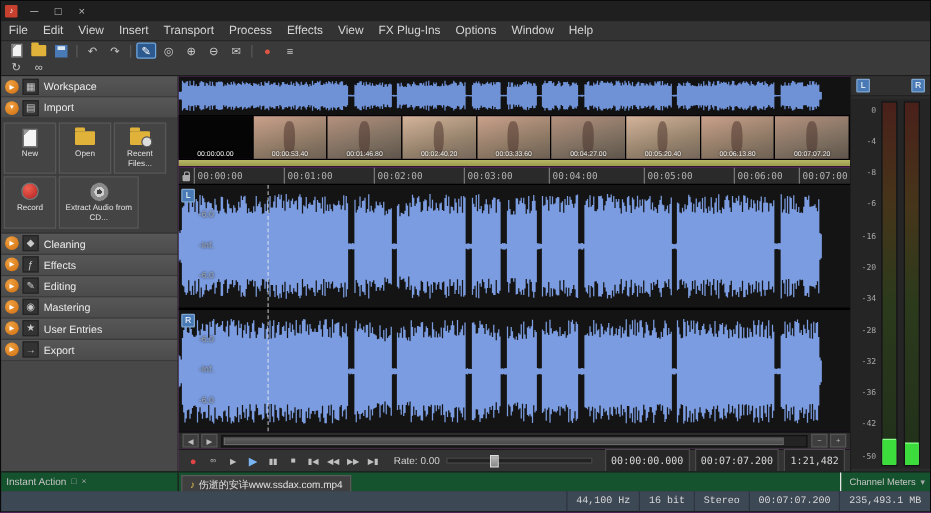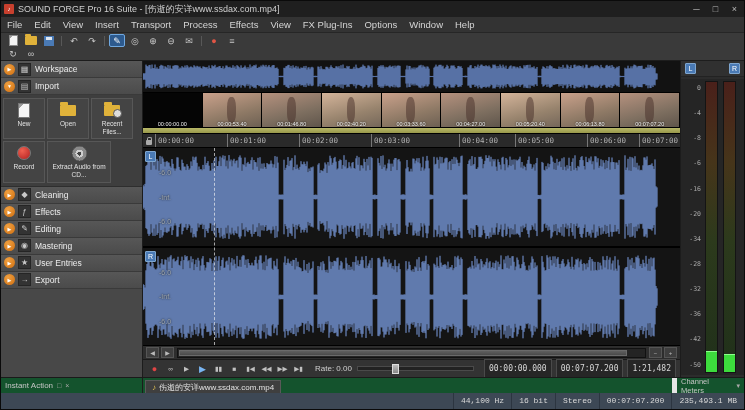--- a/index.html
+++ b/index.html
@@ -111,35 +111,34 @@
 .lit{position:absolute;left:0;right:0;bottom:0;background:#3ddc3d;box-shadow:0 -1px 0 #8dff8d}
 .lit.h1{height:7%}.lit.h2{height:6%}
 
 
 .tabrow{flex:0 0 16px;height:16px;background:#14532d;display:flex;border-top:1px solid #1a1a1a}
 .panel-tab-left{flex:0 0 142px;display:flex;align-items:center;padding:0 4px;font-size:8px;color:#c5c5c5;border-right:1px solid #1c1c1c;height:100%}
 .mini-ic{font-size:7px;color:#aaa;margin-left:4px}
 .doc-tab{display:flex;align-items:center;gap:3px;background:#3f3f3f;border:1px solid #595959;border-bottom:none;height:14px;margin:2px 0 0 2px;padding:0 6px;font-size:8px;color:#e2e2e2;white-space:nowrap}
 .doc-ic{color:#e0c050;font-size:8px}
 .tab-spacer{flex:1}
-.panel-tab-right{flex:0 0 72px;display:flex;align-items:center;justify-content:flex-end;padding:0 4px;font-size:7.5px;color:#c5c5c5;border-left:5px solid #e5e5e5;height:100%}
+.panel-tab-right{flex:0 0 72px;display:flex;align-items:center;justify-content:flex-end;padding:0 4px;font-size:7.5px;color:#c5c5c5;border-left:1px solid #e5e5e5;height:100%}
 
 
 .statusbar{flex:0 0 16px;height:16px;background:#3d4855;display:flex;align-items:center;font-size:8px;color:#d8d8d8}
 .sb-spacer{flex:1}
 .sb-seg{padding:0 7px;border-left:1px solid #2c3540;line-height:16px;white-space:nowrap;font-family:Liberation Mono, monospace}
 </style>
 </head>
 <body>
 
 <div class="window">
 
   <div class="titlebar">
     <span class="app-icon">♪</span>
-    <span class="title-text">SOUND FORGE Pro 16 Suite - [伤逝的安详www.ssdax.com.mp4]</span>
     <span class="win-btn">─</span>
     <span class="win-btn">□</span>
     <span class="win-btn">×</span>
   </div>
 
   <div class="menubar">
     <span class="menu-item">File</span>
     <span class="menu-item">Edit</span>
     <span class="menu-item">View</span>
     <span class="menu-item">Insert</span>
@@ -304,21 +303,21 @@
       </div>
 
       <div class="loopbar"></div>
 
       <div class="ruler">
         <span class="lock"></span>
         <span class="tick" style="left:12px">00:00:00</span>
         <span class="tick" style="left:84px">00:01:00</span>
         <span class="tick" style="left:156px">00:02:00</span>
         <span class="tick" style="left:228px">00:03:00</span>
-        <span class="tick" style="left:316px">00:04:00</span>
+        <span class="tick" style="left:296px">00:04:00</span>
         <span class="tick" style="left:372px">00:05:00</span>
         <span class="tick" style="left:444px">00:06:00</span>
         <span class="tick" style="left:496px">00:07:00</span>
       </div>
 
       <div class="waves">
         <div class="cursor-line"></div>
         <div class="channel">
           <div class="wavebox" id="wave-l"><svg width="537" height="98" xmlns="http://www.w3.org/2000/svg">
                 <path d="M0 36.9V61.1M1 38.3V59.7M2 35.9V62.1M3 17.9V80.1M4 16.8V81.2M5 12.2V85.8M6 10.1V87.9M7 11.8V86.2M8 21.8V76.2M9 13.3V84.7M10 10.1V87.9M11 17.5V80.5M12 10.1V87.9M13 21.5V76.5M14 11.1V86.9M15 12.9V85.1M16 22.8V75.2M17 7.9V90.1M18 16.0V82.0M19 8.6V89.4M20 10.5V87.5M21 13.8V84.2M22 18.5V79.5M23 13.8V84.2M24 13.1V84.9M25 14.4V83.6M26 14.6V83.4M27 18.3V79.7M28 19.8V78.2M29 11.0V87.0M30 15.8V82.2M31 20.4V77.6M32 22.7V75.3M33 20.5V77.5M34 9.3V88.7M35 9.5V88.5M36 18.9V79.1M37 21.8V76.2M38 22.7V75.3M39 11.6V86.4M40 15.0V83.0M41 18.6V79.4M42 18.6V79.4M43 22.1V75.9M44 16.2V81.8M45 18.1V79.9M46 21.9V76.1M47 20.4V77.6M48 13.4V84.6M49 17.9V80.1M50 8.6V89.4M51 12.0V86.0M52 9.4V88.6M53 8.6V89.4M54 14.8V83.2M55 22.6V75.4M56 18.5V79.5M57 21.5V76.5M58 21.1V76.9M59 22.3V75.7M60 16.9V81.1M61 21.2V76.8M62 8.7V89.3M63 16.9V81.1M64 15.0V83.0M65 13.1V84.9M66 17.7V80.3M67 22.9V75.1M68 22.5V75.5M69 15.0V83.0M70 20.8V77.2M71 12.4V85.6M72 22.4V75.6M73 8.7V89.3M74 18.0V80.0M75 18.0V80.0M76 13.2V84.8M77 8.4V89.6M78 18.1V79.9M79 9.6V88.4M80 7.3V90.7M81 11.3V86.7M82 7.8V90.2M83 18.3V79.7M84 12.5V85.5M85 20.6V77.4M86 7.1V90.9M87 13.3V84.7M88 11.5V86.5M89 18.3V79.7M90 12.5V85.5M91 10.8V87.2M92 15.4V82.6M93 12.9V85.1M94 12.3V85.7M95 19.6V78.4M96 9.2V88.8M97 7.4V90.6M98 9.7V88.3M99 22.8V75.2M100 16.2V81.8M101 17.2V80.8M102 9.5V88.5M103 18.7V79.3M104 15.2V82.8M105 13.9V84.1M106 15.8V82.2M107 15.8V82.2M108 12.2V85.8M109 9.3V88.7M110 21.6V76.4M111 12.0V86.0M112 14.0V84.0M113 14.3V83.7M114 18.7V79.3M115 9.8V88.2M116 22.8V75.2M117 9.2V88.8M118 20.5V77.5M119 15.6V82.4M120 20.7V77.3M121 15.3V82.7M122 19.1V78.9M123 20.9V77.1M124 15.0V83.0M125 15.9V82.1M126 16.6V81.4M127 15.8V82.2M128 12.5V85.5M129 15.7V82.3M130 19.5V78.5M131 16.3V81.7M132 8.1V89.9M133 20.1V77.9M134 8.7V89.3M135 14.6V83.4M136 46.7V51.3M137 46.5V51.5M138 46.9V51.1M139 46.4V51.6M140 46.7V51.3M141 11.7V86.3M142 22.0V76.0M143 19.8V78.2M144 16.9V81.1M145 9.1V88.9M146 18.1V79.9M147 12.8V85.2M148 12.3V85.7M149 10.1V87.9M150 22.2V75.8M151 19.1V78.9M152 7.3V90.7M153 21.1V76.9M154 16.6V81.4M155 20.3V77.7M156 21.9V76.1M157 18.8V79.2M158 13.2V84.8M159 16.2V81.8M160 16.4V81.6M161 13.7V84.3M162 15.9V82.1M163 18.1V79.9M164 13.4V84.6M165 24.1V73.9M166 20.5V77.5M167 23.0V75.0M168 19.3V78.7M169 19.5V78.5M170 18.5V79.5M171 47.0V51.0M172 46.7V51.3M173 46.6V51.4M174 47.1V50.9M175 16.6V81.4M176 15.2V82.8M177 24.9V73.1M178 22.1V75.9M179 22.6V75.4M180 23.2V74.8M181 20.6V77.4M182 14.5V83.5M183 16.4V81.6M184 24.9V73.1M185 14.1V83.9M186 17.6V80.4M187 7.7V90.3M188 10.2V87.8M189 16.8V81.2M190 14.7V83.3M191 10.1V87.9M192 8.9V89.1M193 13.6V84.4M194 21.5V76.5M195 20.4V77.6M196 13.0V85.0M197 11.4V86.6M198 12.1V85.9M199 20.8V77.2M200 17.1V80.9M201 7.2V90.8M202 18.5V79.5M203 11.8V86.2M204 20.5V77.5M205 19.8V78.2M206 14.2V83.8M207 18.4V79.6M208 20.4V77.6M209 14.8V83.2M210 14.0V84.0M211 20.0V78.0M212 20.8V77.2M213 10.3V87.7M214 7.8V90.2M215 16.8V81.2M216 9.2V88.8M217 22.7V75.3M218 17.2V80.8M219 17.5V80.5M220 20.3V77.7M221 10.8V87.2M222 14.0V84.0M223 22.6V75.4M224 10.9V87.1M225 17.4V80.6M226 8.9V89.1M227 22.1V75.9M228 8.7V89.3M229 9.9V88.1M230 47.0V51.0M231 46.7V51.3M232 46.5V51.5M233 47.2V50.8M234 47.0V51.0M235 10.2V87.8M236 14.9V83.1M237 17.5V80.5M238 8.0V90.0M239 21.0V77.0M240 7.4V90.6M241 19.2V78.8M242 16.7V81.3M243 22.6V75.4M244 20.4V77.6M245 15.3V82.7M246 11.4V86.6M247 15.6V82.4M248 23.0V75.0M249 15.6V82.4M250 18.6V79.4M251 11.7V86.3M252 10.0V88.0M253 10.1V87.9M254 22.1V75.9M255 11.6V86.4M256 11.1V86.9M257 13.4V84.6M258 47.1V50.9M259 46.4V51.6M260 46.5V51.5M261 46.3V51.7M262 47.1V50.9M263 20.5V77.5M264 12.0V86.0M265 19.2V78.8M266 23.5V74.5M267 23.5V74.5M268 20.7V77.3M269 23.5V74.5M270 10.5V87.5M271 10.8V87.2M272 15.4V82.6M273 12.6V85.4M274 10.2V87.8M275 14.3V83.7M276 10.1V87.9M277 15.3V82.7M278 22.9V75.1M279 19.3V78.7M280 8.7V89.3M281 22.5V75.5M282 20.5V77.5M283 12.8V85.2M284 7.9V90.1M285 12.5V85.5M286 20.3V77.7M287 46.5V51.5M288 46.7V51.3M289 46.8V51.2M290 47.2V50.8M291 8.8V89.2M292 16.5V81.5M293 15.8V82.2M294 9.4V88.6M295 11.8V86.2M296 20.5V77.5M297 8.7V89.3M298 15.4V82.6M299 9.1V88.9M300 15.3V82.7M301 14.5V83.5M302 10.5V87.5M303 9.6V88.4M304 9.8V88.2M305 21.6V76.4M306 14.2V83.8M307 13.0V85.0M308 22.1V75.9M309 11.2V86.8M310 16.0V82.0M311 8.8V89.2M312 15.9V82.1M313 9.4V88.6M314 11.7V86.3M315 14.9V83.1M316 18.1V79.9M317 14.7V83.3M318 8.2V89.8M319 7.6V90.4M320 46.5V51.5M321 47.0V51.0M322 46.4V51.6M323 46.3V51.7M324 47.2V50.8M325 16.0V82.0M326 12.6V85.4M327 11.2V86.8M328 17.8V80.2M329 8.1V89.9M330 17.3V80.7M331 16.0V82.0M332 9.1V88.9M333 20.8V77.2M334 21.0V77.0M335 19.3V78.7M336 8.8V89.2M337 9.0V89.0M338 8.6V89.4M339 10.8V87.2M340 20.3V77.7M341 16.1V81.9M342 12.8V85.2M343 7.2V90.8M344 10.0V88.0M345 10.0V88.0M346 7.5V90.5M347 13.6V84.4M348 8.8V89.2M349 18.3V79.7M350 11.2V86.8M351 13.3V84.7M352 11.2V86.8M353 18.6V79.4M354 22.8V75.2M355 11.3V86.7M356 14.0V84.0M357 16.7V81.3M358 21.4V76.6M359 9.7V88.3M360 8.8V89.2M361 16.2V81.8M362 22.3V75.7M363 10.0V88.0M364 11.6V86.4M365 19.4V78.6M366 17.2V80.8M367 8.6V89.4M368 17.9V80.1M369 11.7V86.3M370 16.6V81.4M371 11.4V86.6M372 21.7V76.3M373 11.6V86.4M374 12.8V85.2M375 12.1V85.9M376 10.9V87.1M377 8.7V89.3M378 19.5V78.5M379 14.0V84.0M380 20.5V77.5M381 17.6V80.4M382 18.9V79.1M383 22.3V75.7M384 15.7V82.3M385 12.0V86.0M386 8.5V89.5M387 15.6V82.4M388 16.1V81.9M389 21.0V77.0M390 19.4V78.6M391 16.4V81.6M392 22.6V75.4M393 15.1V82.9M394 9.9V88.1M395 46.9V51.1M396 47.1V50.9M397 47.3V50.7M398 46.7V51.3M399 13.9V84.1M400 14.8V83.2M401 21.8V76.2M402 22.6V75.4M403 18.2V79.8M404 21.1V76.9M405 15.4V82.6M406 19.3V78.7M407 16.1V81.9M408 7.7V90.3M409 9.4V88.6M410 13.7V84.3M411 21.3V76.7M412 14.9V83.1M413 21.9V76.1M414 10.8V87.2M415 17.5V80.5M416 14.0V84.0M417 13.2V84.8M418 19.1V78.9M419 10.3V87.7M420 21.9V76.1M421 9.3V88.7M422 18.7V79.3M423 22.4V75.6M424 17.2V80.8M425 20.6V77.4M426 9.7V88.3M427 18.0V80.0M428 22.9V75.1M429 13.9V84.1M430 10.3V87.7M431 21.8V76.2M432 7.3V90.7M433 19.9V78.1M434 22.5V75.5M435 17.9V80.1M436 19.1V78.9M437 12.0V86.0M438 9.1V88.9M439 8.1V89.9M440 12.2V85.8M441 18.0V80.0M442 21.5V76.5M443 8.8V89.2M444 14.0V84.0M445 14.3V83.7M446 10.3V87.7M447 12.5V85.5M448 8.5V89.5M449 16.2V81.8M450 13.3V84.7M451 21.5V76.5M452 8.2V89.8M453 8.5V89.5M454 14.3V83.7M455 10.2V87.8M456 19.8V78.2M457 17.8V80.2M458 11.3V86.7M459 18.5V79.5M460 12.2V85.8M461 14.7V83.3M462 21.2V76.8M463 12.1V85.9M464 20.1V77.9M465 12.9V85.1M466 9.1V88.9M467 21.7V76.3M468 14.2V83.8M469 9.5V88.5M470 14.0V84.0M471 14.2V83.8M472 21.1V76.9M473 14.5V83.5M474 14.6V83.4M475 16.9V81.1M476 12.1V85.9M477 46.6V51.4M478 46.8V51.2M479 46.8V51.2M480 46.4V51.6M481 46.5V51.5M482 7.3V90.7M483 22.0V76.0M484 19.5V78.5M485 10.8V87.2M486 22.4V75.6M487 8.8V89.2M488 22.9V75.1M489 9.2V88.8M490 10.3V87.7M491 19.1V78.9M492 8.2V89.8M493 19.5V78.5M494 14.8V83.2M495 21.5V76.5M496 17.5V80.5M497 22.4V75.6M498 21.8V76.2M499 22.3V75.7M500 17.3V80.7M501 9.4V88.6M502 9.5V88.5M503 11.7V86.3M504 8.4V89.6M505 17.4V80.6M506 17.1V80.9M507 16.9V81.1M508 16.6V81.4M509 15.3V82.7M510 18.1V79.9M511 21.0V77.0M512 11.4V86.6M513 38.3V59.7M514 39.4V58.6" stroke="#7b9ce0" stroke-width="1" fill="none"></path>

